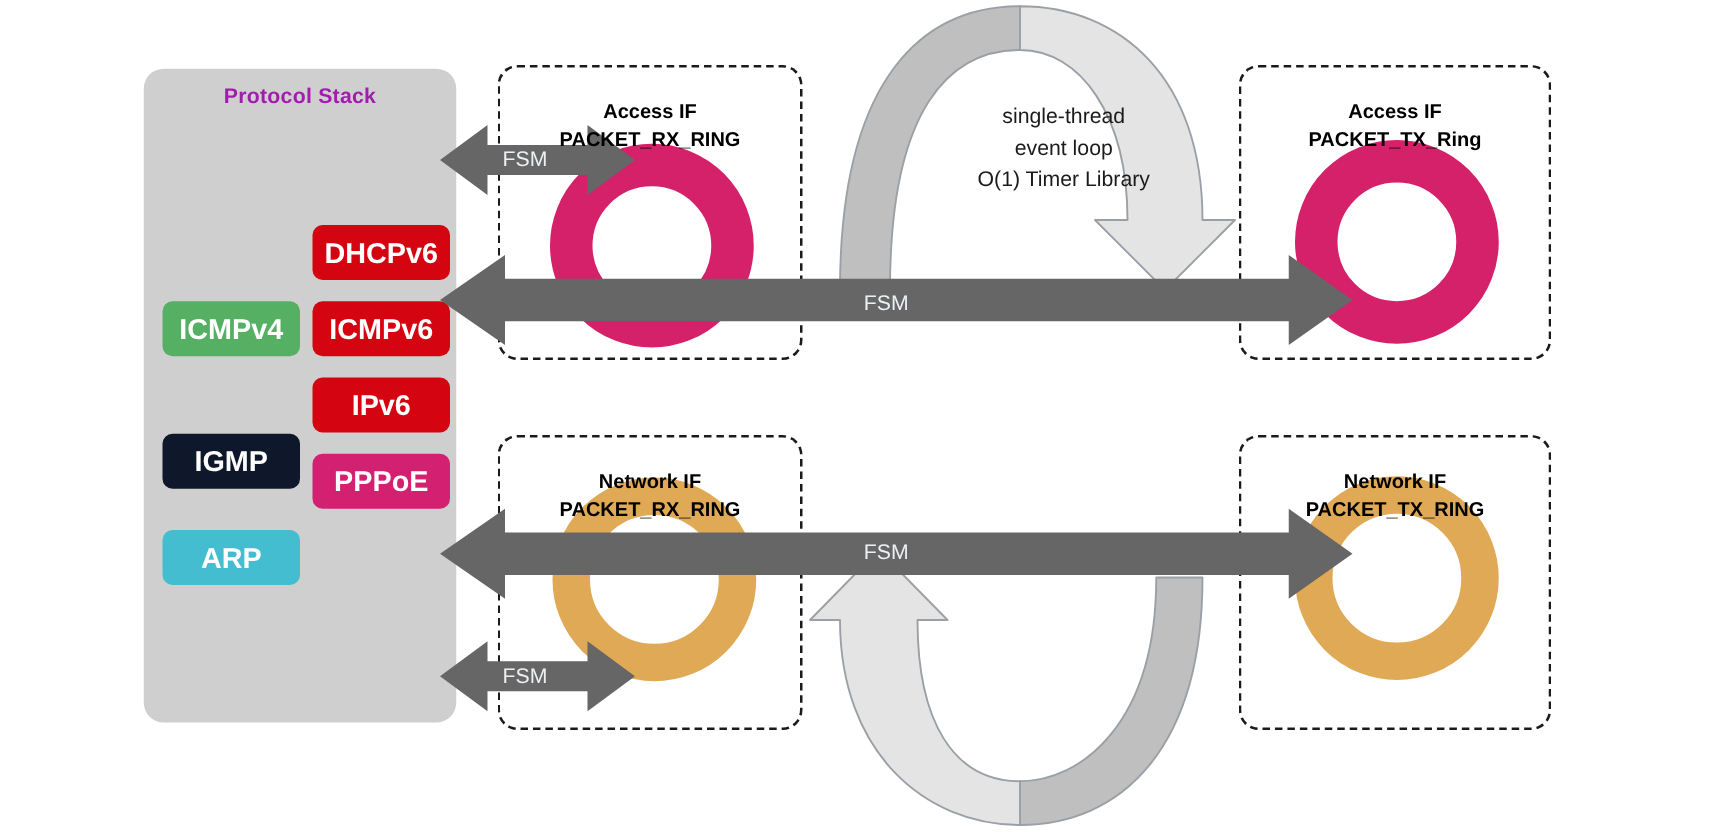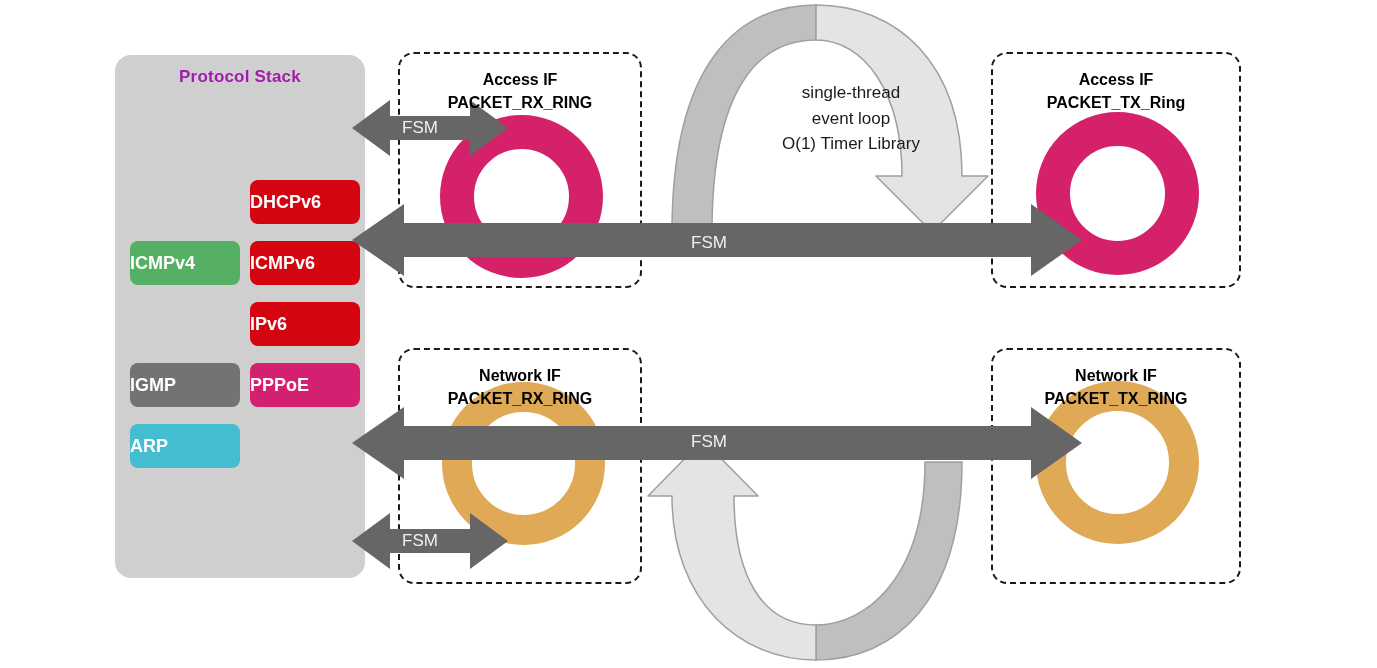--- a/index.html
+++ b/index.html
@@ -46,42 +46,42 @@
     font-weight: bold;
     color: #a21caf;
     letter-spacing: 0.2px;
   }
   .proto {
     position: absolute;
     height: 44px;
     border-radius: 8px;
     display: flex;
     align-items: center;
-    justify-content: flex-start;
+    justify-content: center;
     color: #ffffff;
-    font-size: 18px;
+    font-size: 23px;
     font-weight: bold;
     box-sizing: border-box;
   }
   .proto.col-l { left: 15px;  width: 110px; }
   .proto.col-r { left: 135px; width: 110px; }
   .proto.wide  { left: 15px;  width: 230px; }
 
   
   .ifbox {
     position: absolute;
     border: 2px dashed #1a1a1a;
     border-radius: 16px;
     box-sizing: border-box;
     background: transparent;
   }
   .ifbox-title {
     position: absolute;
     left: 0;
-    top: 14px;
+    top: 24px;
     width: 100%;
     text-align: center;
     font-size: 16px;
     font-weight: bold;
     color: #000000;
     line-height: 1.45;
     z-index: 40;
     pointer-events: none;
   }
 
@@ -165,21 +165,21 @@
       <span>ICMPv4</span>
     </div>
     <div class="proto col-r" style="top:186px; background:#d40511;">
       <span>ICMPv6</span>
     </div>
 
     <div class="proto col-r" style="top:247px; background:#d40511;">
       <span>IPv6</span>
     </div>
 
-    <div class="proto col-l" style="top:308px; background:#737373;">
+    <div class="proto col-l" style="top:292px; background:#0f172a;">
       <span>IGMP</span>
     </div>
     <div class="proto col-r" style="top:308px; background:#d42070;">
       <span>PPPoE</span>
     </div>
 
     <div class="proto col-l" style="top:369px; background:#44bdd0;">
       <span>ARP</span>
     </div>
 

